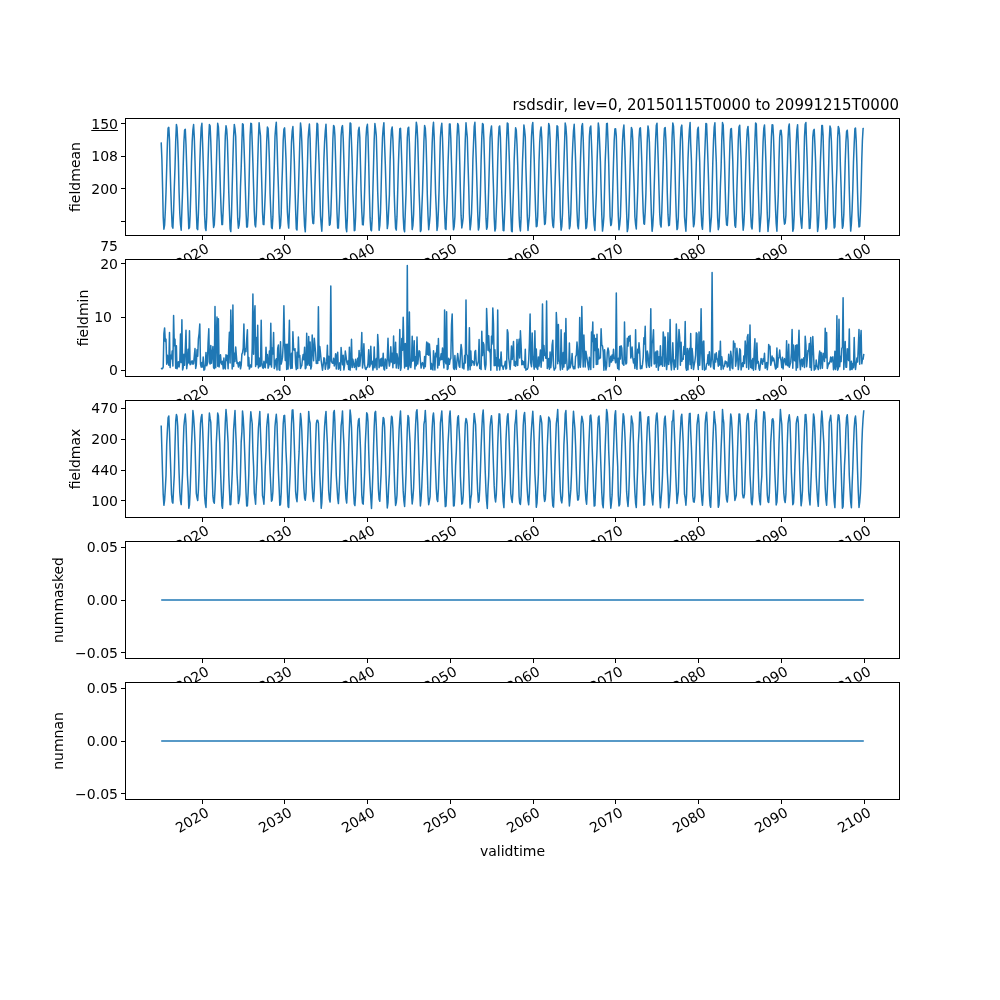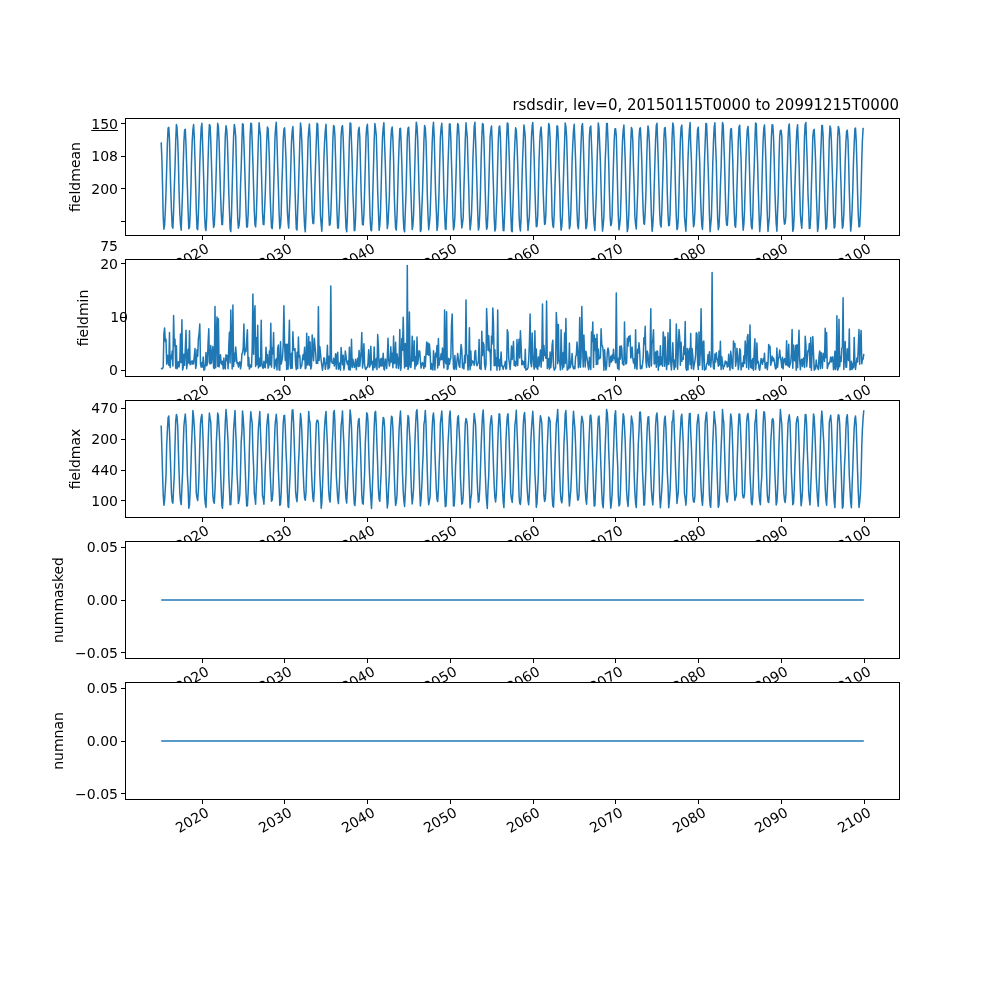--- a/index.html
+++ b/index.html
@@ -85,21 +85,21 @@
       <div class="xtick-label" style="left: 766.165px; top: 382px;">2100</div>
       <div class="panel" style="top: 259px; z-index: 11;">
         <svg width="773" height="116" viewBox="0 0 773 116">
           <polyline points="35.2,107.8 35.9,108.9 36.6,108.5 37.2,106.9 37.9,73.7 38.6,67.9 39.3,81.4 40.0,79.3 40.7,104.3 41.4,95.2 42.1,101.5 42.8,105.2 43.5,72.6 44.1,107.6 44.8,95.3 45.5,98.8 46.2,90.9 46.9,106.1 47.6,55.6 48.3,85.7 49.0,79.2 49.7,108.3 50.4,85.8 51.0,108.7 51.7,106.2 52.4,101.7 53.1,106.9 53.8,101.7 54.5,74.0 55.2,102.6 55.9,59.8 56.6,109.9 57.2,107.7 57.9,94.3 58.6,105.3 59.3,89.3 60.0,70.3 60.7,108.7 61.4,102.9 62.1,89.3 62.8,102.9 63.5,70.8 64.1,104.7 64.8,104.3 65.5,101.6 66.2,100.8 66.9,104.2 67.6,103.4 68.3,96.0 69.0,88.6 69.7,108.4 70.3,105.2 71.0,89.8 71.7,96.3 72.4,78.9 73.1,73.6 73.8,63.9 74.5,104.0 75.2,107.2 75.9,102.6 76.6,107.0 77.2,97.0 77.9,110.2 78.6,109.7 79.3,104.6 80.0,92.4 80.7,105.7 81.4,103.5 82.1,82.4 82.8,68.7 83.4,102.1 84.1,104.0 84.8,85.5 85.5,103.3 86.2,93.6 86.9,86.6 87.6,107.7 88.3,108.6 89.0,46.5 89.7,107.7 90.3,78.2 91.0,57.0 91.7,106.2 92.4,58.8 93.1,107.0 93.8,101.7 94.5,94.7 95.2,103.0 95.9,104.5 96.5,101.3 97.2,108.9 97.9,98.0 98.6,107.7 99.3,109.0 100.0,94.7 100.7,100.6 101.4,95.5 102.1,108.7 102.8,85.6 103.4,72.2 104.1,102.9 104.8,50.1 105.5,79.4 106.2,108.9 106.9,44.9 107.6,106.5 108.3,93.3 109.0,101.5 109.7,87.1 110.3,94.7 111.0,103.4 111.7,102.5 112.4,107.0 113.1,102.9 113.8,101.9 114.5,108.8 115.2,105.1 115.9,94.0 116.5,92.8 117.2,88.1 117.9,64.0 118.6,94.9 119.3,88.7 120.0,91.6 120.7,79.3 121.4,69.7 122.1,106.0 122.8,97.6 123.4,109.1 124.1,107.0 124.8,104.7 125.5,107.0 126.2,88.1 126.9,34.1 127.6,94.2 128.3,56.5 129.0,45.8 129.6,106.4 130.3,77.6 131.0,104.7 131.7,65.2 132.4,108.0 133.1,98.1 133.8,106.6 134.5,105.7 135.2,60.3 135.9,103.4 136.5,107.1 137.2,108.4 137.9,101.3 138.6,107.0 139.3,107.7 140.0,87.3 140.7,102.8 141.4,94.6 142.1,108.2 142.7,106.4 143.4,91.0 144.1,104.7 144.8,63.3 145.5,107.1 146.2,88.1 146.9,94.0 147.6,72.6 148.3,108.5 149.0,106.3 149.6,100.5 150.3,98.8 151.0,110.0 151.7,88.4 152.4,84.9 153.1,109.6 153.8,110.2 154.5,81.7 155.2,104.0 155.8,101.3 156.5,97.4 157.2,84.6 157.9,45.8 158.6,84.3 159.3,100.5 160.0,84.3 160.7,109.6 161.4,84.2 162.1,108.9 162.7,86.7 163.4,60.3 164.1,104.5 164.8,108.5 165.5,93.2 166.2,108.2 166.9,71.7 167.6,89.4 168.3,90.3 169.0,88.7 169.6,103.9 170.3,109.6 171.0,92.2 171.7,108.4 172.4,77.0 173.1,97.1 173.8,95.4 174.5,108.5 175.2,106.4 175.8,105.5 176.5,98.6 177.2,94.5 177.9,99.8 178.6,87.2 179.3,108.8 180.0,107.9 180.7,73.2 181.4,105.0 182.1,102.7 182.7,76.6 183.4,105.4 184.1,82.1 184.8,109.0 185.5,106.2 186.2,75.1 186.9,90.9 187.6,100.8 188.3,78.3 188.9,84.9 189.6,92.2 190.3,103.4 191.0,101.1 191.7,103.4 192.4,46.7 193.1,100.4 193.8,86.5 194.5,93.4 195.2,100.8 195.8,105.2 196.5,110.2 197.2,105.0 197.9,97.8 198.6,98.7 199.3,109.3 200.0,105.0 200.7,101.4 201.4,85.3 202.0,109.2 202.7,96.3 203.4,108.0 204.1,99.3 204.8,26.1 205.5,101.5 206.2,103.0 206.9,103.2 207.6,98.3 208.3,105.9 208.9,102.7 209.6,93.8 210.3,108.9 211.0,96.0 211.7,92.3 212.4,109.3 213.1,107.5 213.8,102.8 214.5,110.2 215.1,87.5 215.8,96.9 216.5,104.7 217.2,95.2 217.9,109.9 218.6,105.1 219.3,91.0 220.0,96.1 220.7,101.7 221.4,104.2 222.0,100.9 222.7,109.5 223.4,87.2 224.1,110.2 224.8,103.5 225.5,79.3 226.2,107.5 226.9,99.3 227.6,103.3 228.3,107.4 228.9,105.7 229.6,99.2 230.3,109.7 231.0,103.6 231.7,98.2 232.4,106.5 233.1,90.5 233.8,106.1 234.5,98.1 235.1,91.4 235.8,72.5 236.5,107.9 237.2,100.1 237.9,83.7 238.6,104.6 239.3,108.7 240.0,109.4 240.7,107.5 241.4,107.1 242.0,103.0 242.7,89.8 243.4,107.1 244.1,105.7 244.8,86.3 245.5,103.9 246.2,101.3 246.9,110.1 247.6,105.4 248.2,86.9 248.9,107.8 249.6,102.3 250.3,98.6 251.0,109.6 251.7,74.5 252.4,86.0 253.1,107.7 253.8,104.7 254.5,98.9 255.1,106.3 255.8,98.2 256.5,105.7 257.2,93.2 257.9,109.0 258.6,110.0 259.3,99.0 260.0,101.0 260.7,108.4 261.3,97.5 262.0,78.2 262.7,100.0 263.4,106.1 264.1,101.9 264.8,86.7 265.5,101.9 266.2,93.3 266.9,107.7 267.6,76.1 268.2,103.6 268.9,102.7 269.6,82.2 270.3,108.0 271.0,93.7 271.7,98.2 272.4,108.5 273.1,102.1 273.8,69.5 274.5,110.2 275.1,107.8 275.8,78.5 276.5,90.2 277.2,57.3 277.9,87.6 278.6,108.0 279.3,83.4 280.0,106.3 280.7,106.0 281.3,5.5 282.0,109.6 282.7,107.4 283.4,51.9 284.1,104.7 284.8,107.6 285.5,100.0 286.2,76.2 286.9,101.2 287.6,99.7 288.2,80.7 288.9,109.1 289.6,96.8 290.3,105.8 291.0,77.0 291.7,104.1 292.4,97.8 293.1,90.8 293.8,91.6 294.4,100.7 295.1,108.1 295.8,104.0 296.5,102.6 297.2,104.7 297.9,108.5 298.6,96.6 299.3,106.8 300.0,93.7 300.7,82.0 301.3,94.4 302.0,83.0 302.7,95.2 303.4,83.9 304.1,92.8 304.8,109.3 305.5,103.6 306.2,108.7 306.9,110.0 307.5,90.8 308.2,99.9 308.9,110.0 309.6,93.3 310.3,96.8 311.0,85.5 311.7,108.1 312.4,78.5 313.1,105.2 313.8,98.2 314.4,99.9 315.1,93.8 315.8,99.6 316.5,88.1 317.2,98.2 317.9,107.9 318.6,50.0 319.3,101.5 320.0,103.8 320.6,51.7 321.3,109.6 322.0,108.7 322.7,98.3 323.4,104.3 324.1,100.0 324.8,98.2 325.5,64.7 326.2,53.9 326.9,92.1 327.5,107.9 328.2,109.5 328.9,95.6 329.6,107.3 330.3,109.3 331.0,100.3 331.7,93.5 332.4,99.7 333.1,105.9 333.8,107.3 334.4,94.9 335.1,84.6 335.8,89.8 336.5,108.0 337.2,103.4 337.9,109.0 338.6,95.6 339.3,103.1 340.0,39.9 340.6,94.4 341.3,95.4 342.0,110.1 342.7,103.8 343.4,67.7 344.1,109.8 344.8,90.9 345.5,105.5 346.2,100.8 346.9,102.3 347.5,101.9 348.2,105.3 348.9,91.6 349.6,90.5 350.3,103.5 351.0,105.7 351.7,103.8 352.4,100.8 353.1,79.6 353.7,108.4 354.4,107.1 355.1,109.6 355.8,71.2 356.5,95.6 357.2,82.4 357.9,84.8 358.6,104.5 359.3,109.4 360.0,104.5 360.6,48.6 361.3,66.4 362.0,90.3 362.7,75.7 363.4,91.8 364.1,89.4 364.8,110.2 365.5,76.2 366.2,83.9 366.8,47.9 367.5,63.7 368.2,105.7 368.9,89.7 369.6,105.4 370.3,97.7 371.0,110.2 371.7,50.0 372.4,106.1 373.1,99.3 373.7,109.9 374.4,104.3 375.1,91.9 375.8,106.0 376.5,106.1 377.2,109.3 377.9,105.9 378.6,105.8 379.3,101.3 379.9,109.1 380.6,108.2 381.3,69.7 382.0,72.9 382.7,97.8 383.4,103.2 384.1,109.4 384.8,101.1 385.5,85.9 386.2,99.5 386.8,92.8 387.5,81.5 388.2,105.6 388.9,101.6 389.6,106.2 390.3,103.7 391.0,79.5 391.7,105.5 392.4,87.1 393.1,79.2 393.7,98.1 394.4,70.7 395.1,84.8 395.8,104.7 396.5,100.8 397.2,104.6 397.9,101.7 398.6,107.7 399.3,89.2 399.9,110.2 400.6,108.9 401.3,109.3 402.0,107.8 402.7,100.1 403.4,82.9 404.1,53.9 404.8,103.1 405.5,106.7 406.2,73.0 406.8,95.1 407.5,103.3 408.2,109.2 408.9,70.8 409.6,107.1 410.3,89.0 411.0,108.1 411.7,109.4 412.4,96.9 413.0,106.1 413.7,99.4 414.4,90.1 415.1,107.2 415.8,95.6 416.5,43.9 417.2,101.0 417.9,85.4 418.6,95.3 419.3,94.6 419.9,98.3 420.6,41.0 421.3,108.6 422.0,105.7 422.7,98.5 423.4,109.3 424.1,92.0 424.8,107.8 425.5,100.1 426.1,85.2 426.8,80.2 427.5,105.9 428.2,110.2 428.9,108.9 429.6,107.9 430.3,52.6 431.0,66.6 431.7,103.8 432.4,64.4 433.0,100.7 433.7,101.7 434.4,109.9 435.1,69.8 435.8,100.9 436.5,109.2 437.2,92.6 437.9,107.1 438.6,73.1 439.2,103.6 439.9,58.6 440.6,97.7 441.3,110.1 442.0,107.5 442.7,108.9 443.4,82.9 444.1,107.8 444.8,105.1 445.5,101.5 446.1,93.6 446.8,106.3 447.5,108.7 448.2,106.4 448.9,108.8 449.6,96.5 450.3,95.3 451.0,82.1 451.7,90.9 452.4,107.8 453.0,103.6 453.7,57.4 454.4,107.3 455.1,96.6 455.8,46.4 456.5,81.4 457.2,107.0 457.9,75.1 458.6,95.2 459.2,106.9 459.9,91.2 460.6,95.5 461.3,99.8 462.0,105.6 462.7,109.7 463.4,97.2 464.1,104.8 464.8,109.5 465.5,71.9 466.1,81.4 466.8,62.1 467.5,107.5 468.2,75.1 468.9,90.5 469.6,78.6 470.3,104.4 471.0,74.3 471.7,104.2 472.3,89.0 473.0,99.0 473.7,97.7 474.4,98.0 475.1,68.7 475.8,84.9 476.5,86.0 477.2,91.8 477.9,110.2 478.6,89.8 479.2,100.8 479.9,110.0 480.6,106.9 481.3,92.4 482.0,88.0 482.7,91.1 483.4,106.4 484.1,101.4 484.8,96.3 485.4,102.1 486.1,94.9 486.8,100.4 487.5,89.2 488.2,98.4 488.9,98.8 489.6,102.8 490.3,33.1 491.0,100.8 491.7,108.5 492.3,98.2 493.0,109.8 493.7,86.5 494.4,99.0 495.1,85.8 495.8,88.2 496.5,103.4 497.2,104.2 497.9,105.2 498.5,61.9 499.2,96.8 499.9,104.1 500.6,103.1 501.3,78.3 502.0,86.1 502.7,76.5 503.4,81.1 504.1,75.6 504.8,98.0 505.4,95.7 506.1,87.1 506.8,97.8 507.5,103.0 508.2,99.0 508.9,108.4 509.6,69.7 510.3,104.1 511.0,109.3 511.7,89.2 512.3,93.0 513.0,82.7 513.7,91.4 514.4,108.7 515.1,106.0 515.8,108.6 516.5,104.4 517.2,97.1 517.9,77.8 518.5,84.1 519.2,66.3 519.9,100.9 520.6,107.5 521.3,91.1 522.0,94.6 522.7,105.4 523.4,107.3 524.1,90.1 524.8,48.8 525.4,105.9 526.1,83.6 526.8,80.2 527.5,69.7 528.2,103.9 528.9,103.1 529.6,91.9 530.3,107.3 531.0,90.9 531.6,91.3 532.3,110.2 533.0,96.8 533.7,105.7 534.4,85.7 535.1,104.4 535.8,97.2 536.5,106.2 537.2,71.9 537.9,78.6 538.5,106.3 539.2,77.1 539.9,98.6 540.6,109.6 541.3,102.5 542.0,72.8 542.7,104.4 543.4,97.8 544.1,59.5 544.7,102.1 545.4,110.0 546.1,100.2 546.8,82.7 547.5,101.1 548.2,109.6 548.9,99.9 549.6,107.1 550.3,64.1 551.0,82.1 551.6,109.2 552.3,90.2 553.0,69.4 553.7,77.2 554.4,105.3 555.1,82.2 555.8,101.3 556.5,98.9 557.2,99.3 557.9,86.5 558.5,94.2 559.2,61.5 559.9,107.5 560.6,110.2 561.3,88.5 562.0,109.8 562.7,91.6 563.4,88.6 564.1,104.6 564.7,73.5 565.4,108.5 566.1,88.5 566.8,96.0 567.5,109.6 568.2,104.8 568.9,101.1 569.6,95.1 570.3,72.8 571.0,73.9 571.6,102.3 572.3,109.5 573.0,72.0 573.7,105.3 574.4,89.4 575.1,48.8 575.8,94.2 576.5,109.5 577.2,81.7 577.8,81.0 578.5,110.2 579.2,108.3 579.9,109.1 580.6,103.8 581.3,103.4 582.0,94.7 582.7,105.1 583.4,91.8 584.1,102.2 584.7,107.0 585.4,98.8 586.1,12.5 586.8,98.6 587.5,108.1 588.2,109.2 588.9,94.1 589.6,102.1 590.3,92.8 590.9,99.1 591.6,99.1 592.3,106.2 593.0,91.0 593.7,105.0 594.4,81.2 595.1,109.6 595.8,96.8 596.5,102.3 597.2,109.0 597.8,106.2 598.5,106.2 599.2,101.1 599.9,103.5 600.6,101.9 601.3,107.1 602.0,106.4 602.7,94.2 603.4,104.1 604.0,110.2 604.7,91.3 605.4,96.7 606.1,107.9 606.8,108.6 607.5,81.0 608.2,87.1 608.9,83.4 609.6,106.2 610.3,100.7 610.9,88.3 611.6,95.6 612.3,109.6 613.0,104.7 613.7,88.7 614.4,90.2 615.1,110.0 615.8,105.8 616.5,102.8 617.2,106.6 617.8,95.9 618.5,103.4 619.2,81.1 619.9,88.6 620.6,107.4 621.3,77.1 622.0,74.5 622.7,109.3 623.4,95.9 624.0,65.0 624.7,107.6 625.4,100.2 626.1,108.6 626.8,98.6 627.5,110.2 628.2,90.6 628.9,78.7 629.6,109.6 630.3,102.8 630.9,82.9 631.6,103.1 632.3,101.5 633.0,108.4 633.7,110.2 634.4,104.6 635.1,98.5 635.8,102.0 636.5,104.3 637.1,98.8 637.8,101.4 638.5,93.3 639.2,108.3 639.9,106.7 640.6,102.4 641.3,109.7 642.0,103.4 642.7,84.4 643.4,88.4 644.0,86.3 644.7,105.3 645.4,102.6 646.1,96.0 646.8,100.7 647.5,98.0 648.2,100.5 648.9,105.5 649.6,109.1 650.2,108.4 650.9,88.0 651.6,107.3 652.3,99.0 653.0,96.9 653.7,90.0 654.4,97.8 655.1,100.7 655.8,107.6 656.5,97.2 657.1,108.9 657.8,100.9 658.5,98.6 659.2,101.8 659.9,104.9 660.6,80.8 661.3,104.8 662.0,105.9 662.7,84.3 663.3,107.3 664.0,104.7 664.7,102.4 665.4,93.1 666.1,69.5 666.8,108.2 667.5,85.0 668.2,99.9 668.9,100.9 669.6,85.5 670.2,110.2 670.9,84.8 671.6,107.7 672.3,89.2 673.0,70.3 673.7,100.1 674.4,109.7 675.1,100.1 675.8,99.1 676.5,106.5 677.1,100.2 677.8,97.7 678.5,107.6 679.2,76.3 679.9,84.7 680.6,106.7 681.3,98.9 682.0,90.4 682.7,91.1 683.3,83.6 684.0,107.6 684.7,77.4 685.4,110.2 686.1,93.0 686.8,76.5 687.5,92.6 688.2,110.2 688.9,105.7 689.6,109.0 690.2,100.1 690.9,106.0 691.6,107.1 692.3,109.6 693.0,96.7 693.7,91.0 694.4,108.7 695.1,92.6 695.8,99.4 696.4,108.2 697.1,93.3 697.8,95.2 698.5,101.5 699.2,68.2 699.9,97.7 700.6,72.6 701.3,108.5 702.0,105.9 702.7,102.9 703.3,103.6 704.0,101.6 704.7,96.9 705.4,101.9 706.1,97.7 706.8,96.9 707.5,109.8 708.2,107.3 708.9,91.3 709.5,109.5 710.2,105.5 710.9,55.8 711.6,110.2 712.3,108.7 713.0,59.3 713.7,106.7 714.4,96.5 715.1,101.6 715.8,88.3 716.4,87.6 717.1,37.7 717.8,109.5 718.5,97.5 719.2,81.5 719.9,107.2 720.6,107.2 721.3,88.7 722.0,97.9 722.6,100.6 723.3,69.0 724.0,109.9 724.7,109.3 725.4,101.3 726.1,109.5 726.8,103.4 727.5,107.8 728.2,77.4 728.9,103.4 729.5,109.5 730.2,103.5 730.9,98.0 731.6,102.0 732.3,86.8 733.0,69.4 733.7,104.3 734.4,81.6 735.1,70.5 735.8,103.8 736.4,99.6 737.1,99.1 737.8,93.8" fill="none" stroke="#1f77b4" stroke-width="1.5" stroke-linejoin="round"></polyline>
         </svg>
       </div>
       <div class="ylabel" style="left: 83px; top: 318px;">fieldmin</div>
       <div class="ytick-mark" style="left: 121px; top: 369.961px;"></div>
       <div class="ytick-label" style="left: 58px; top: 362.461px;">0</div>
       <div class="ytick-mark" style="left: 121px; top: 316.701px;"></div>
-      <div class="ytick-label" style="left: 68px; top: 309.201px;">10</div>
+      <div class="ytick-label" style="left: 52px; top: 309.201px;">10</div>
       <div class="ytick-mark" style="left: 121px; top: 263.441px;"></div>
       <div class="ytick-label" style="left: 58px; top: 255.941px;">20</div>
       <div class="xtick-mark" style="left: 201.708px; top: 377px; z-index: 25;"></div>
       <div class="xtick-mark" style="left: 284.452px; top: 377px; z-index: 25;"></div>
       <div class="xtick-mark" style="left: 367.197px; top: 377px; z-index: 25;"></div>
       <div class="xtick-mark" style="left: 449.942px; top: 377px; z-index: 25;"></div>
       <div class="xtick-mark" style="left: 532.686px; top: 377px; z-index: 25;"></div>
       <div class="xtick-mark" style="left: 615.431px; top: 377px; z-index: 25;"></div>
       <div class="xtick-mark" style="left: 698.175px; top: 377px; z-index: 25;"></div>
       <div class="xtick-mark" style="left: 780.92px; top: 377px; z-index: 25;"></div>
@@ -190,13 +190,14 @@
       <div class="xtick-mark" style="left: 201.708px; top: 800px; z-index: 25;"></div>
       <div class="xtick-mark" style="left: 284.452px; top: 800px; z-index: 25;"></div>
       <div class="xtick-mark" style="left: 367.197px; top: 800px; z-index: 25;"></div>
       <div class="xtick-mark" style="left: 449.942px; top: 800px; z-index: 25;"></div>
       <div class="xtick-mark" style="left: 532.686px; top: 800px; z-index: 25;"></div>
       <div class="xtick-mark" style="left: 615.431px; top: 800px; z-index: 25;"></div>
       <div class="xtick-mark" style="left: 698.175px; top: 800px; z-index: 25;"></div>
       <div class="xtick-mark" style="left: 780.92px; top: 800px; z-index: 25;"></div>
       <div class="xtick-mark" style="left: 863.665px; top: 800px; z-index: 25;"></div>
     </div>
+  <div class="xlabel">validtime</div>
 </div>
 
 </body></html>

